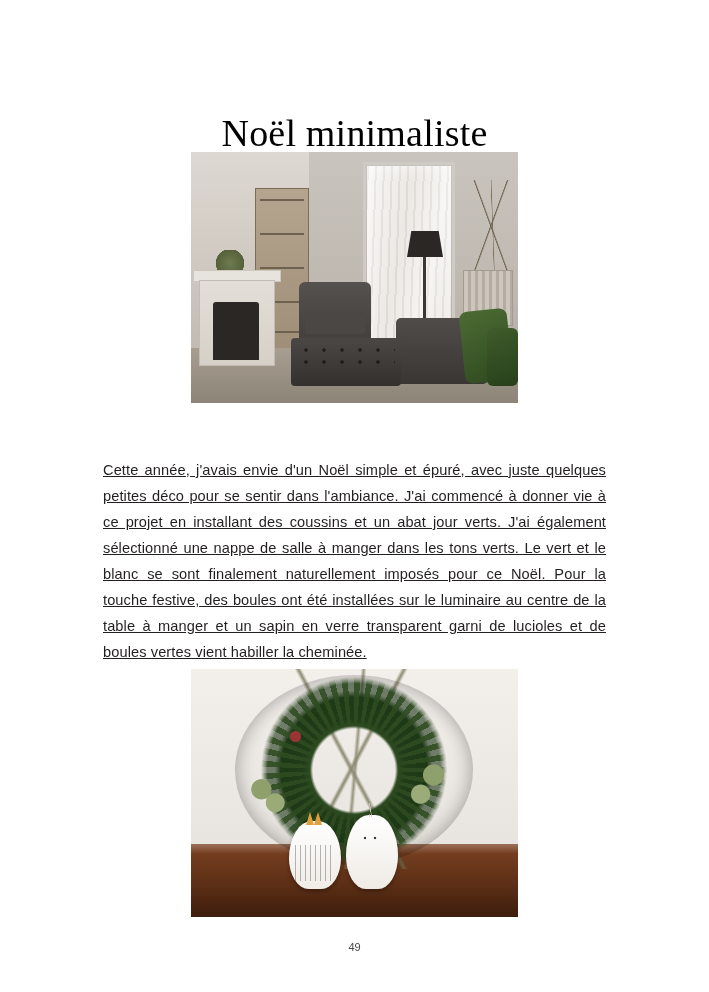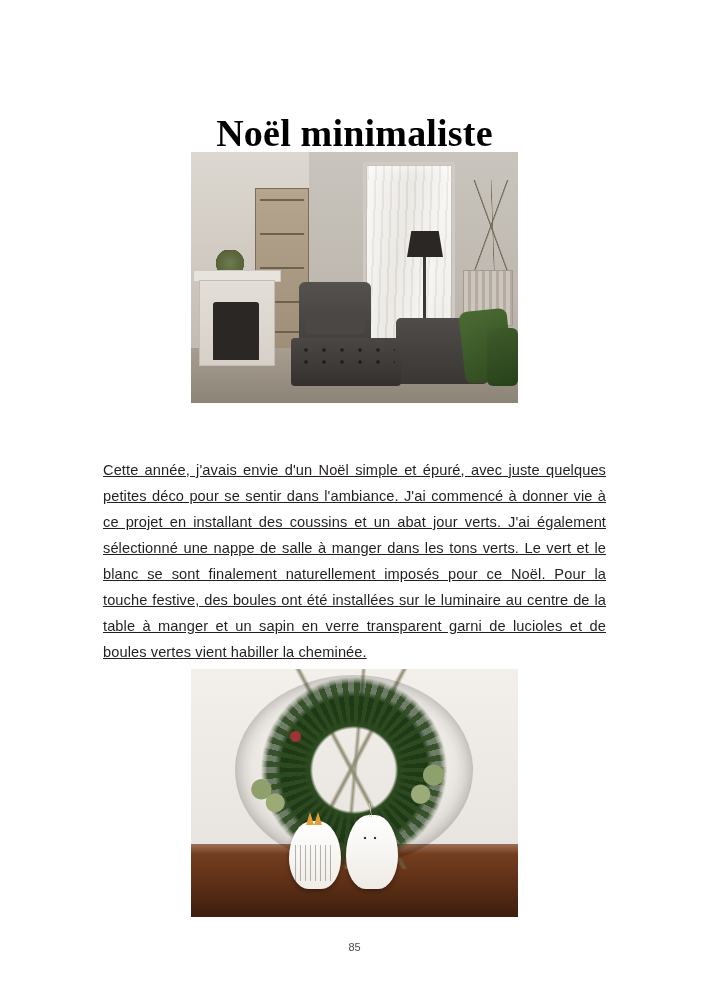--- a/index.html
+++ b/index.html
@@ -22,21 +22,21 @@
     background: #ffffff;
   }
 
   .page-title {
     position: absolute;
     top: 86px;
     left: 0;
     width: 709px;
     text-align: center;
     font-family: "Liberation Serif", serif;
-    font-weight: bold;
+    font-weight: normal;
     font-size: 38px;
     letter-spacing: 0.2px;
     color: #000000;
   }
 
   
   .photo1 {
     position: absolute;
     left: 191px;
     top: 152px;
@@ -317,15 +317,15 @@
     <div class="table"></div>
     <div class="wreath-sprigs"></div>
     <div class="wreath"></div>
     <div class="eucalyptus"></div>
     <div class="eucalyptus2"></div>
     <div class="berry"></div>
     <div class="fig-left"></div>
     <div class="fig-right"></div>
   </div>
 
-  <div class="page-number">85</div>
+  <div class="page-number">49</div>
 
 </div>
 
 </body></html>

